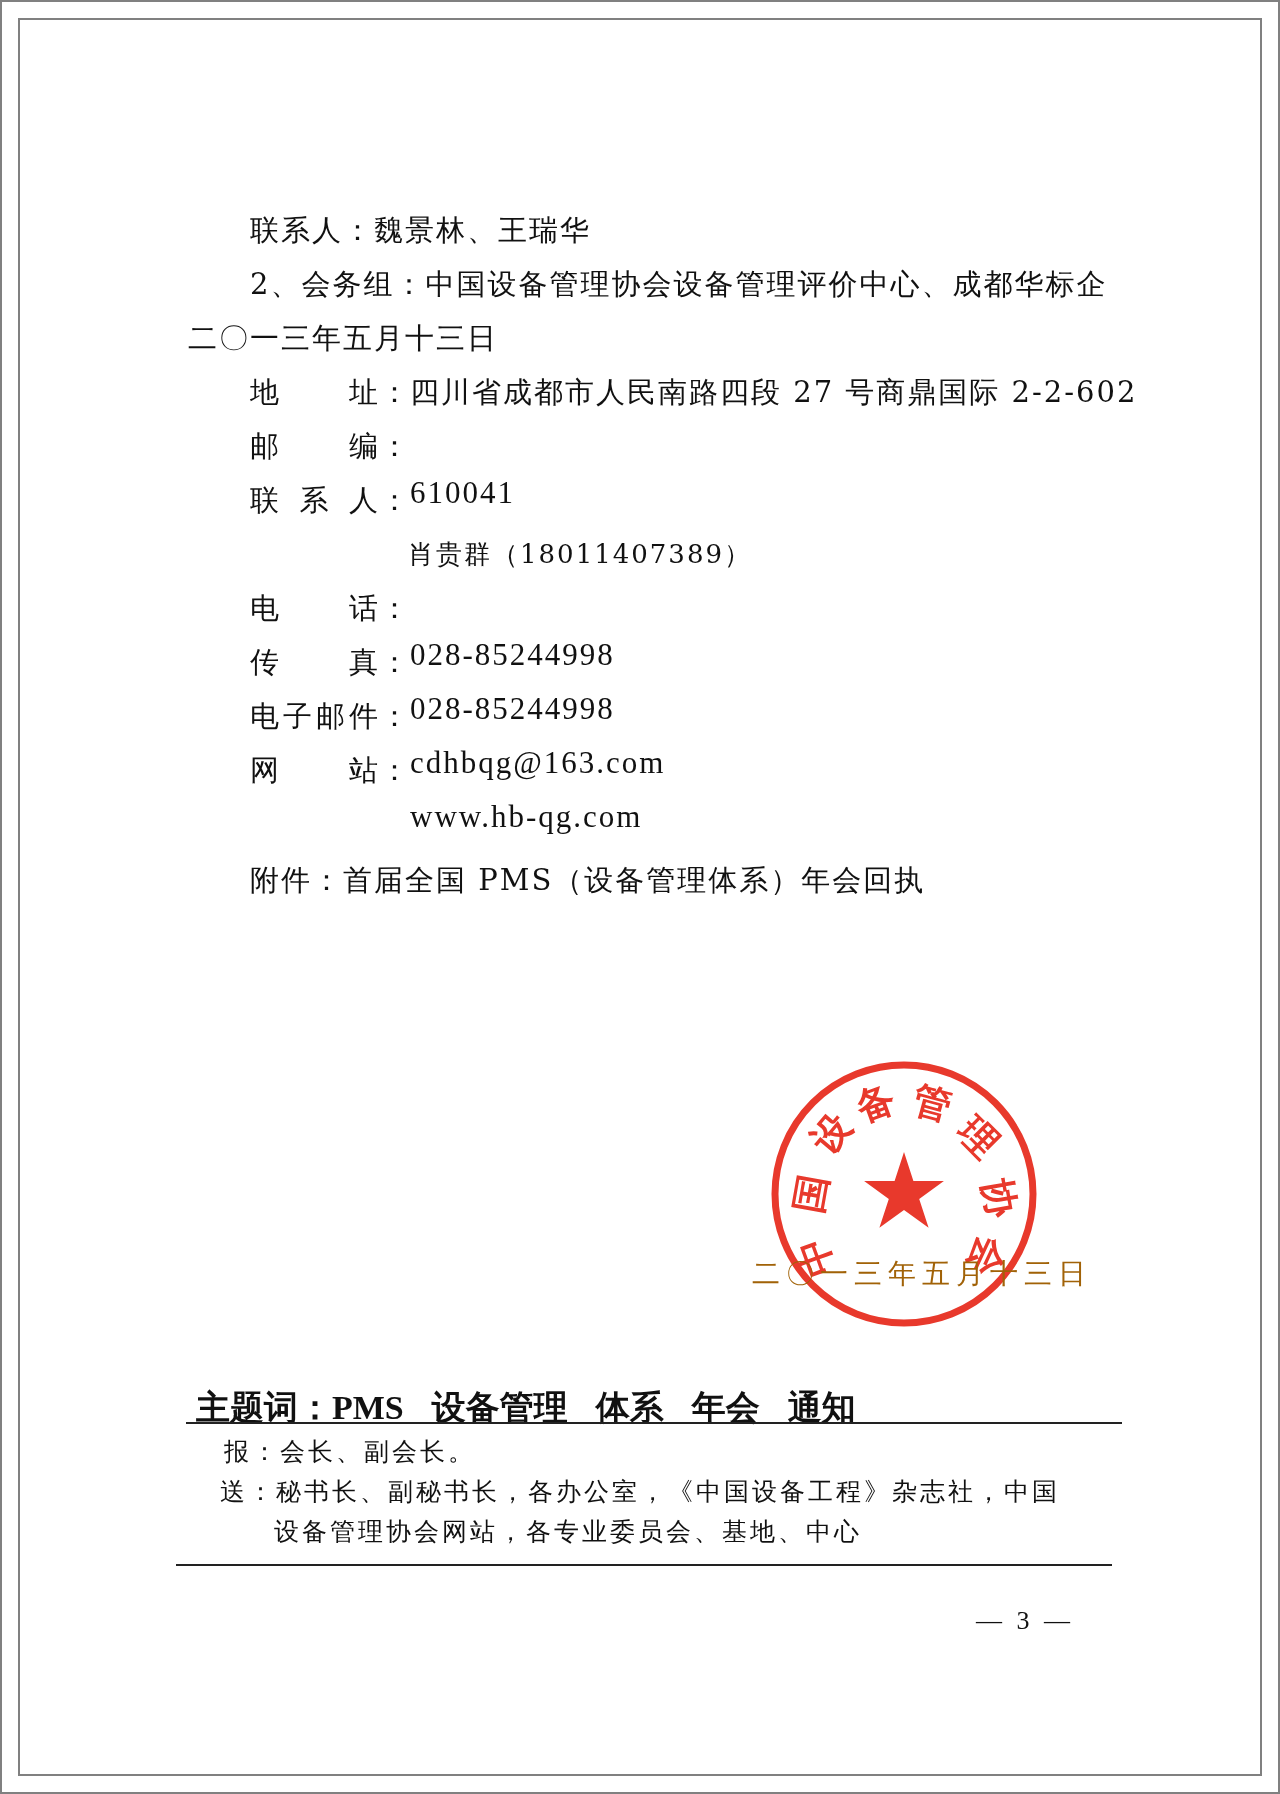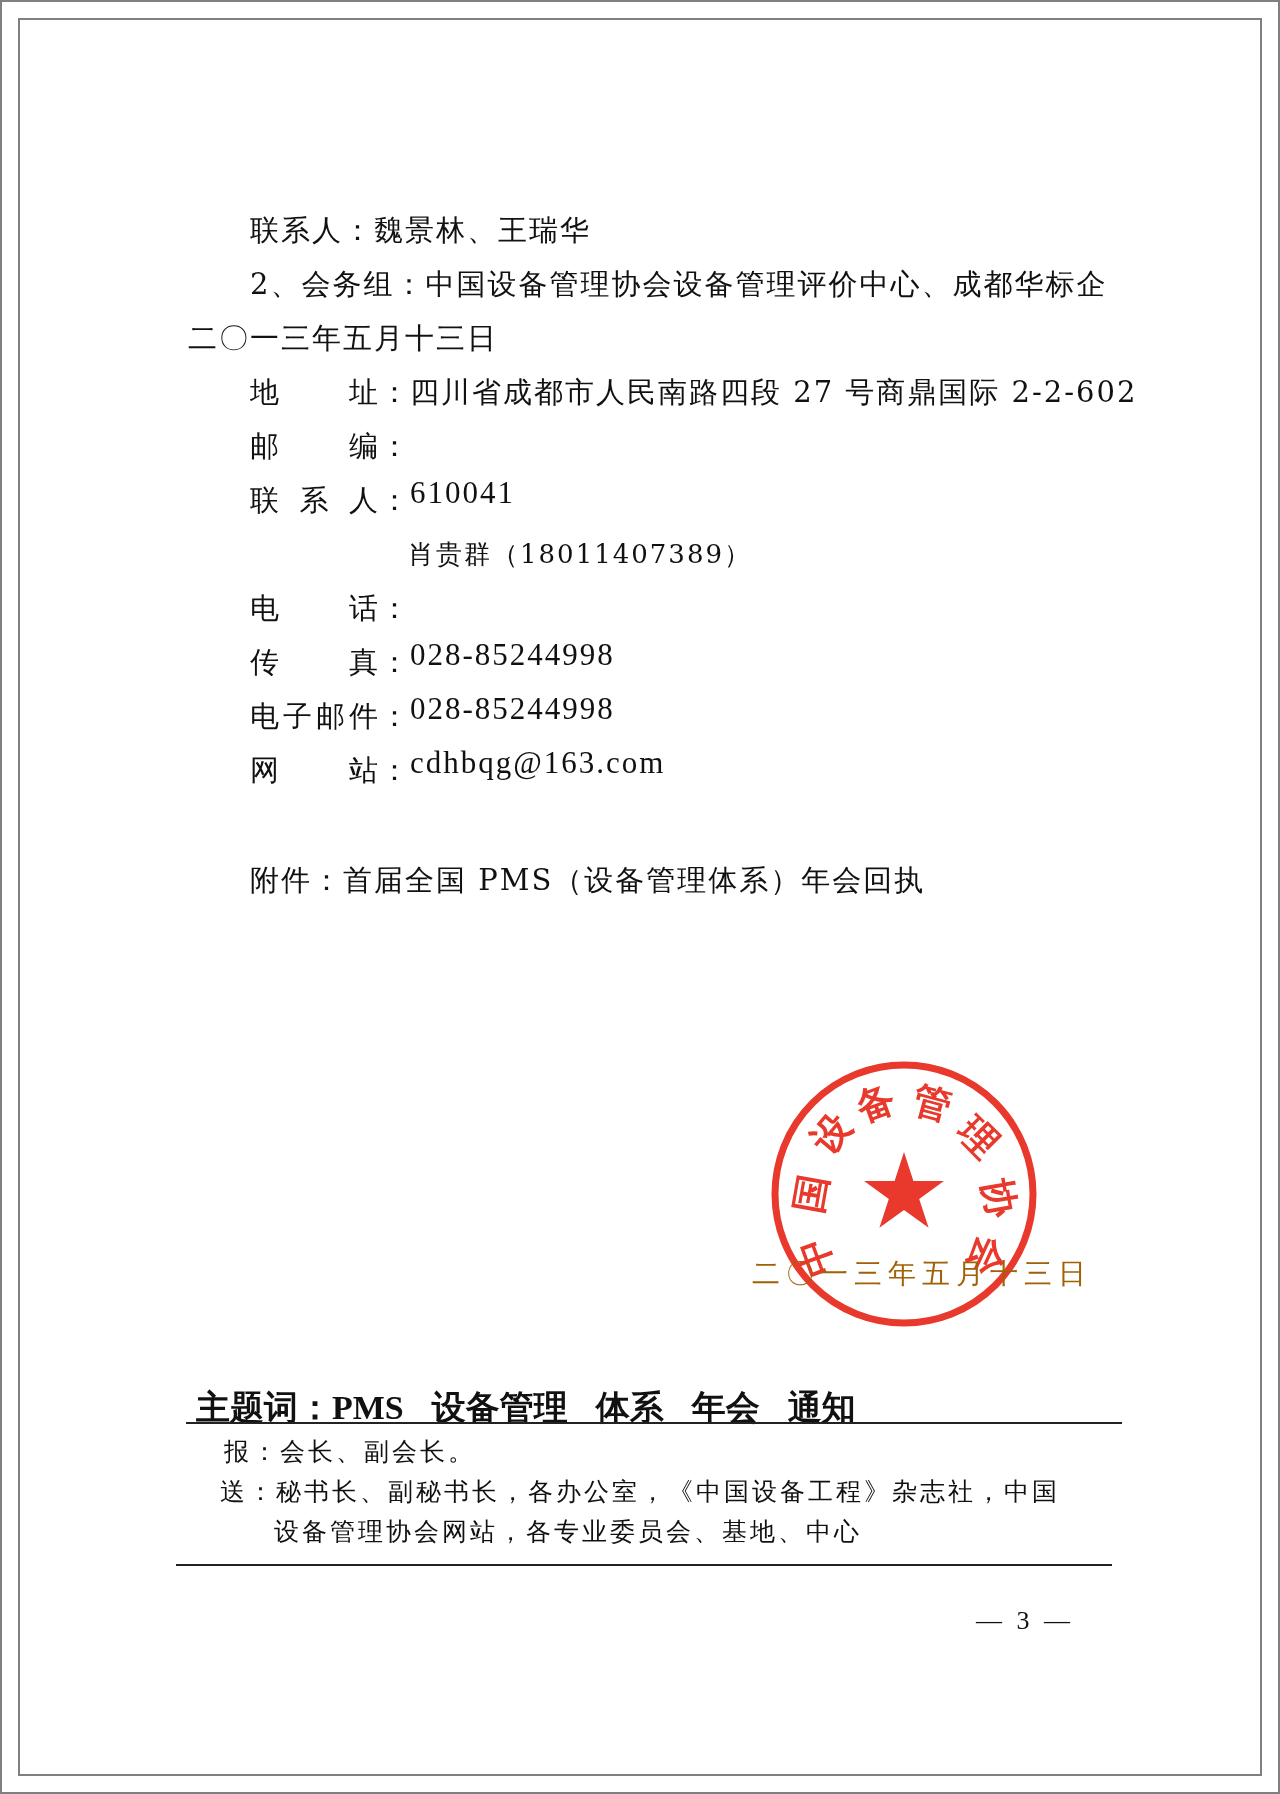--- a/index.html
+++ b/index.html
@@ -116,20 +116,21 @@
   <span class="colon">：</span>
   <span class="val latin">cdhbqg@163.com</span>
 </div>
 
 <div class="row" style="top:750px;">
   <span class="lbl">
     <span>网</span>
       <span>站</span>
   </span>
   <span class="colon">：</span>
+  <span class="val latin">www.hb-qg.com</span>
 </div>
 
 <div class="line" style="left:250px; top:860px;">附件：首届全国 PMS（设备管理体系）年会回执</div>
 
 <div class="stamp">
   <svg width="268" height="268" viewBox="0 0 268 268">
     <circle cx="134" cy="134" r="129" fill="none" stroke="#e8392c" stroke-width="7"></circle>
     <polygon points="134,92 143.4,120.9 173.9,121 149.2,138.9 158.6,167.8 134,150 109.4,167.8 118.8,138.9 94.1,121 124.6,120.9" fill="#e8392c"></polygon>
     <g fill="#e8392c" font-family="DejaVu Sans, sans-serif" font-weight="bold" font-size="38" text-anchor="middle">
       <text x="48" y="206" transform="rotate(-110 48 196)">中</text>

